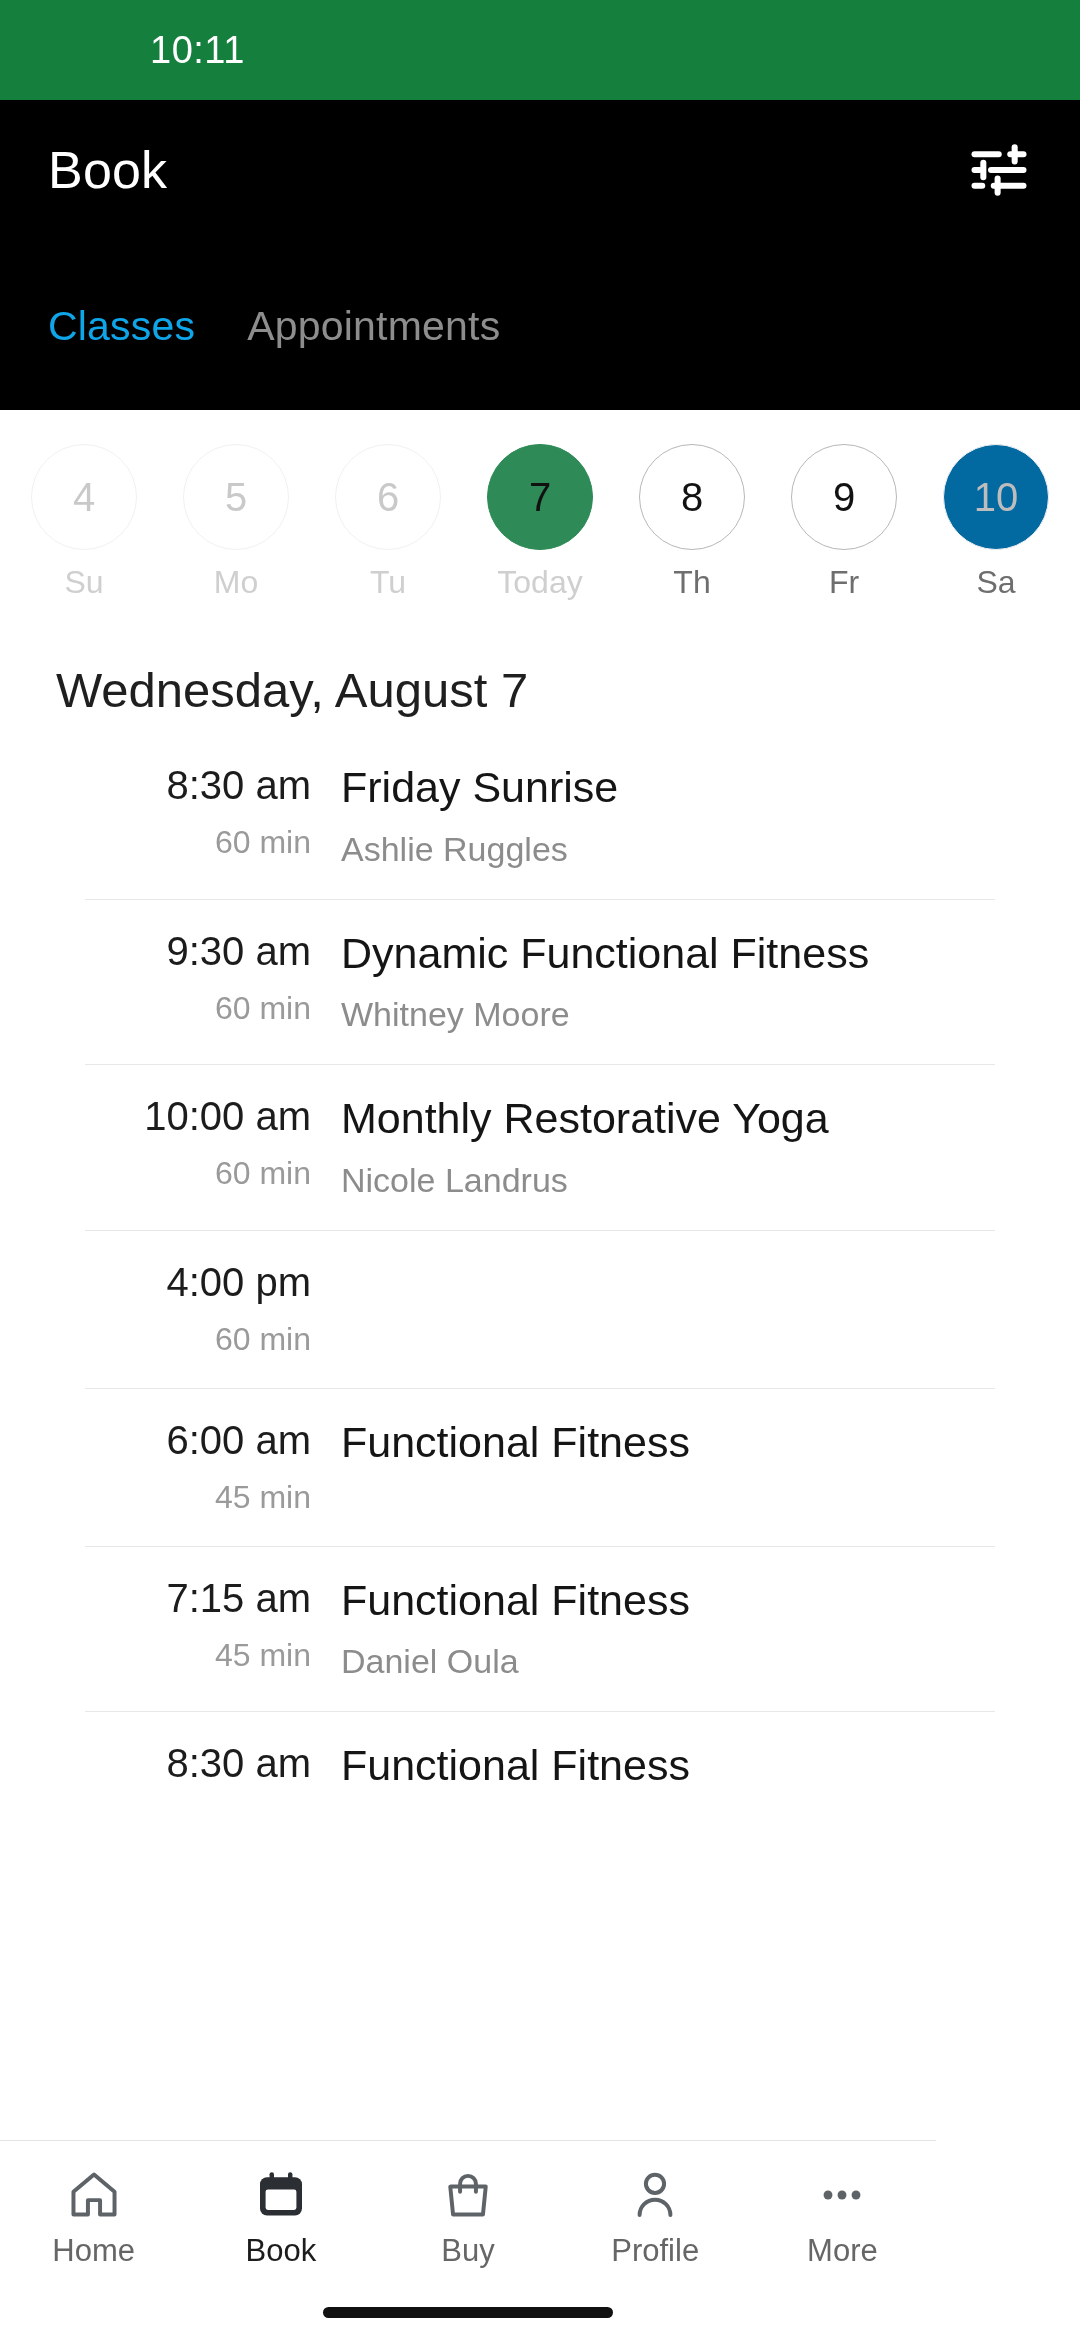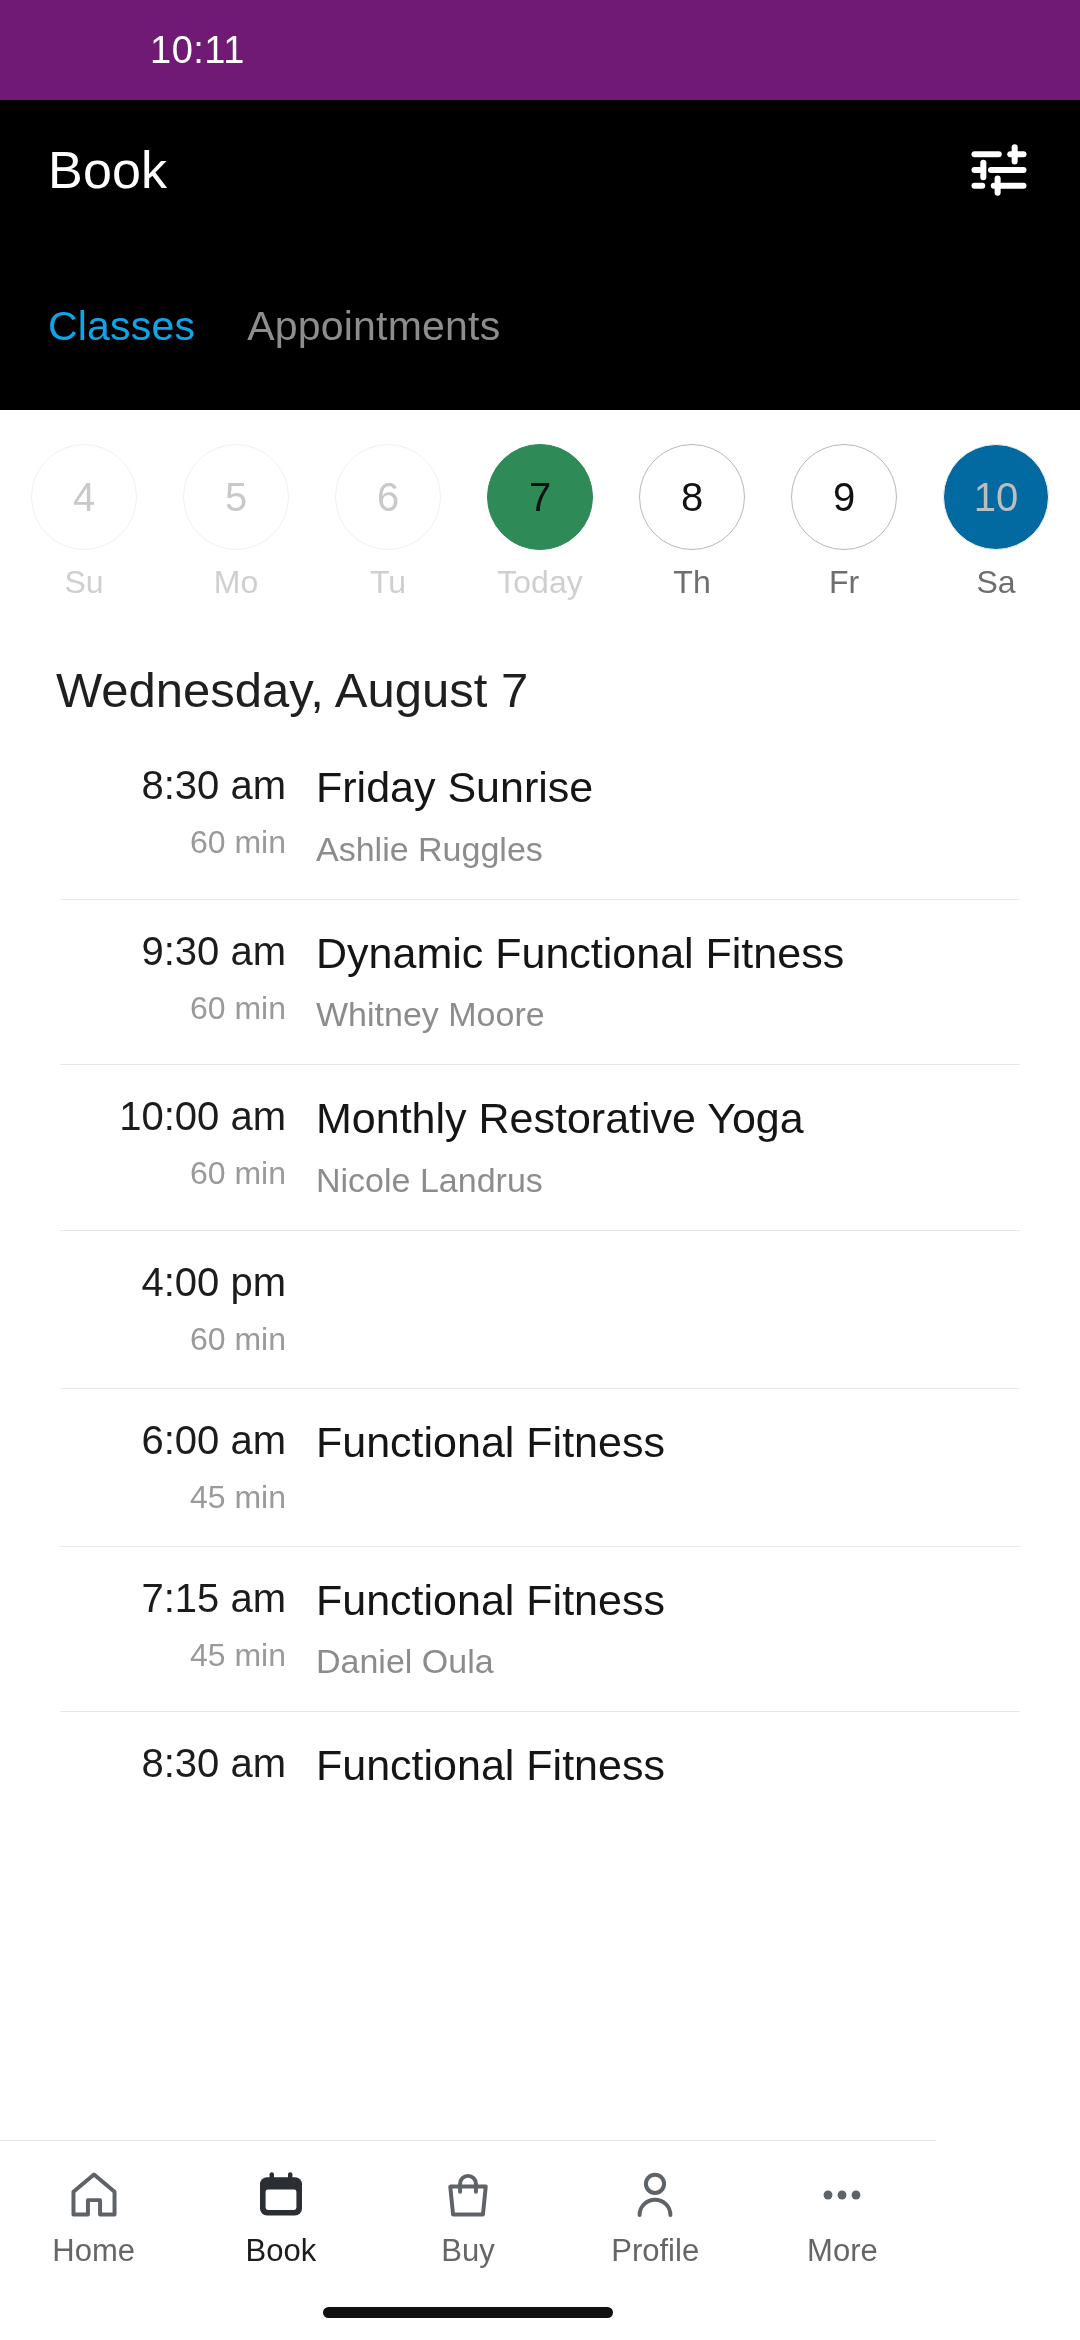--- a/index.html
+++ b/index.html
@@ -8,21 +8,21 @@
     font-family:"Liberation Sans", sans-serif;
     background:#ffffff;
     color:#1c1c1c;
     overflow:hidden;
     position:relative;
   }
 
   
   .statusbar {
     height:100px;
-    background:#701a75;
+    background:#15803d;
     display:flex;
     align-items:center;
     padding-left:150px;
     text-align:center;
   }
   .statusbar-time {
     color:#ffffff;
     font-size:38px;
     letter-spacing:0.5px;
   }
@@ -103,21 +103,21 @@
   
   .day-heading {
     font-size:49px;
     color:#1f1f1f;
     padding:42px 56px 26px 56px;
     font-weight:400;
   }
 
   
   .class-list {
-    padding:0 60px;
+    padding:0 85px;
     overflow:hidden;
   }
   .class-row {
     display:flex;
     align-items:flex-start;
     gap:26px;
     padding:26px 0 30px 0;
     border-top:1.5px solid #e7e7e7;
     cursor:pointer;
   }

